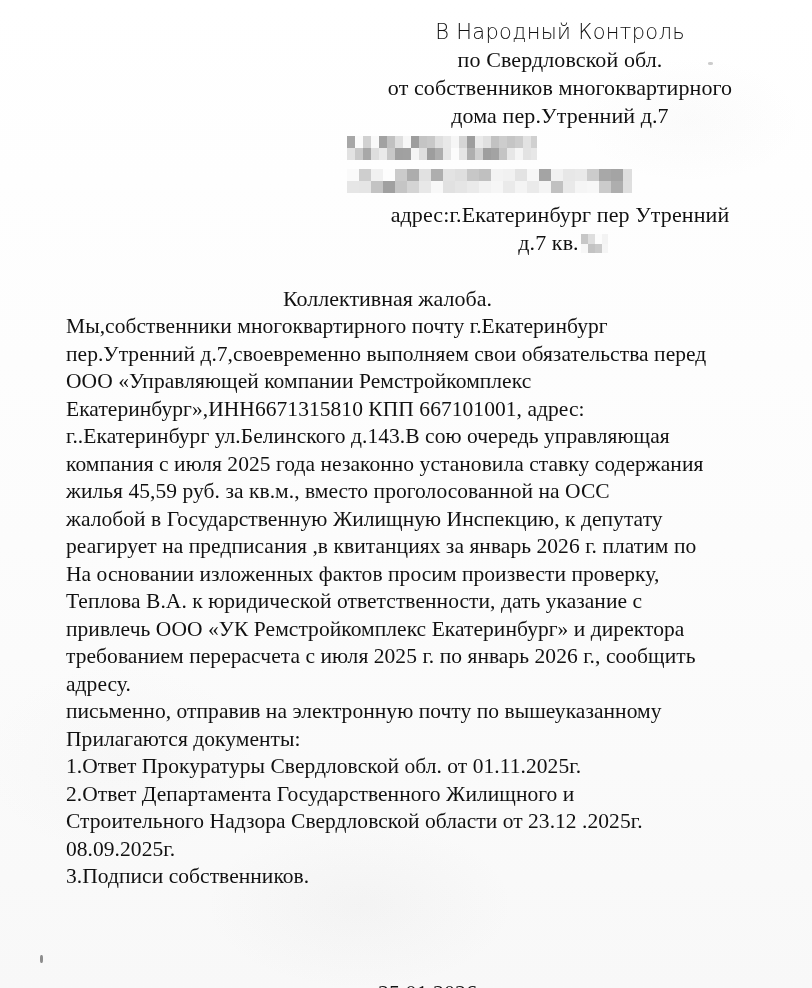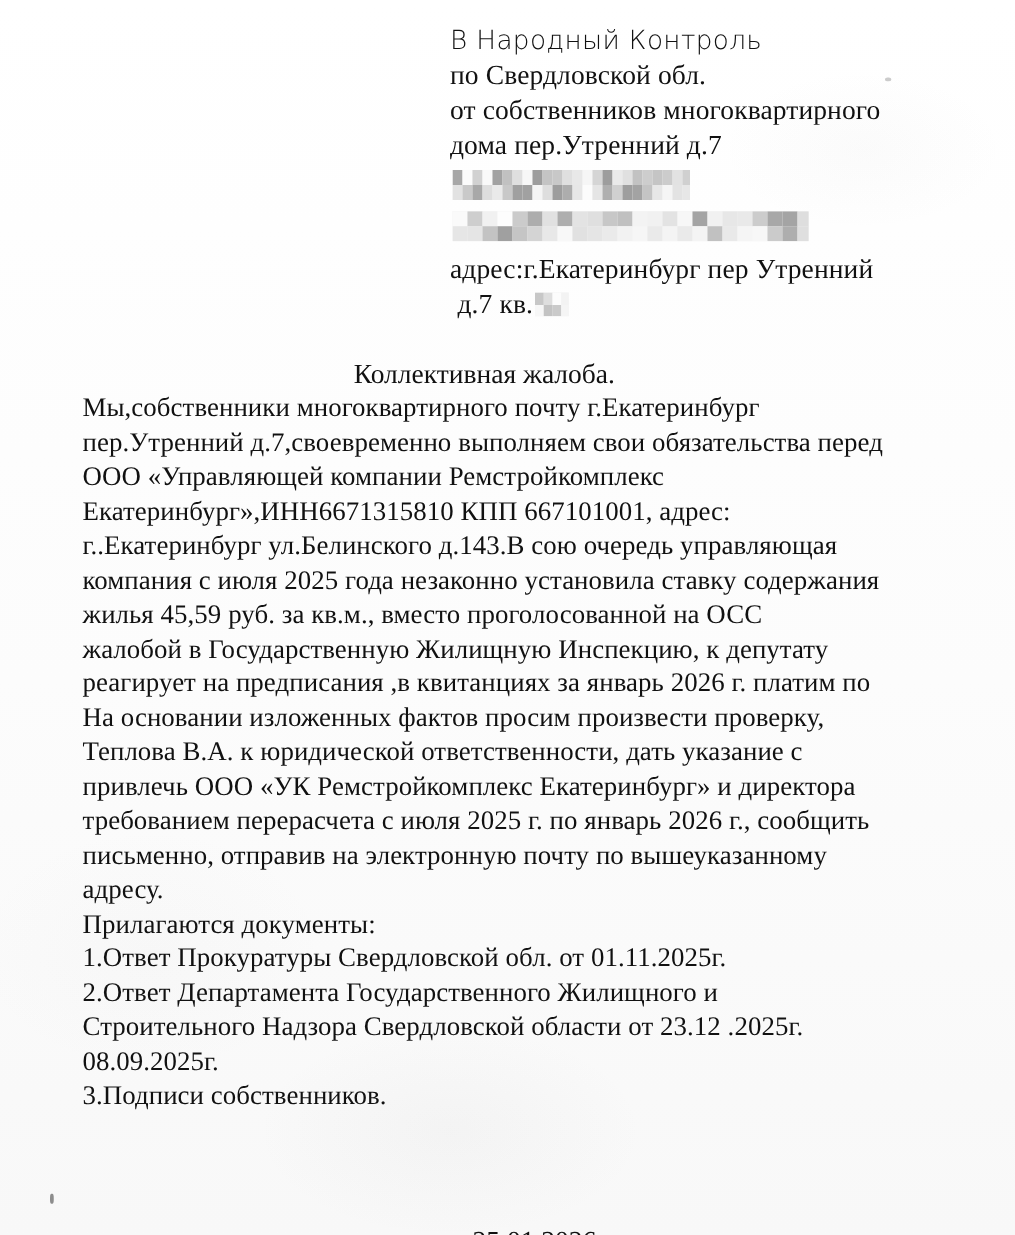--- a/index.html
+++ b/index.html
@@ -32,23 +32,24 @@
   .speck {
     position: absolute;
     background: #8d8d8d;
     border-radius: 40%;
     pointer-events: none;
   }
 
   
   .addressee {
     position: absolute;
-    left: 360px;
+    left: 345px;
     top: 18px;
     width: 430px;
+    text-align: center;
   }
   .addressee .line {
     font-size: 22px;
     line-height: 28px;
     white-space: nowrap;
     letter-spacing: 0.1px;
   }
   .addressee .line.sans {
     font-family: "DejaVu Sans", "Liberation Sans", sans-serif;
     font-size: 21px;
@@ -241,22 +242,22 @@
     <div class="line">Екатеринбург»,ИНН6671315810 КПП 667101001,  адрес:</div>
     <div class="line">г..Екатеринбург  ул.Белинского д.143.В сою очередь управляющая</div>
     <div class="line">компания с июля 2025 года незаконно установила ставку содержания</div>
     <div class="line">жилья 45,59 руб. за кв.м., вместо проголосованной на ОСС</div>
     <div class="line">жалобой в Государственную Жилищную Инспекцию, к депутату</div>
     <div class="line">реагирует на предписания ,в квитанциях за январь 2026 г. платим по</div>
     <div class="line">На основании изложенных фактов просим произвести проверку,</div>
     <div class="line">Теплова В.А. к юридической ответственности, дать указание с</div>
     <div class="line">привлечь ООО «УК Ремстройкомплекс Екатеринбург» и директора</div>
     <div class="line">требованием перерасчета с июля 2025 г. по январь 2026 г., сообщить</div>
+    <div class="line">адресу.</div>
     <div class="line">письменно, отправив на электронную почту по вышеуказанному</div>
-    <div class="line">адресу.</div>
     <div class="line">Прилагаются документы:</div>
     <div class="line">1.Ответ Прокуратуры Свердловской обл. от 01.11.2025г.</div>
     <div class="line">2.Ответ Департамента Государственного Жилищного и</div>
     <div class="line">Строительного Надзора Свердловской области от 23.12 .2025г.</div>
     <div class="line">08.09.2025г.</div>
     <div class="line">3.Подписи собственников.</div>
   </div>
 
   <div class="signature-date">25.01.2026  г.</div>
 </div>

